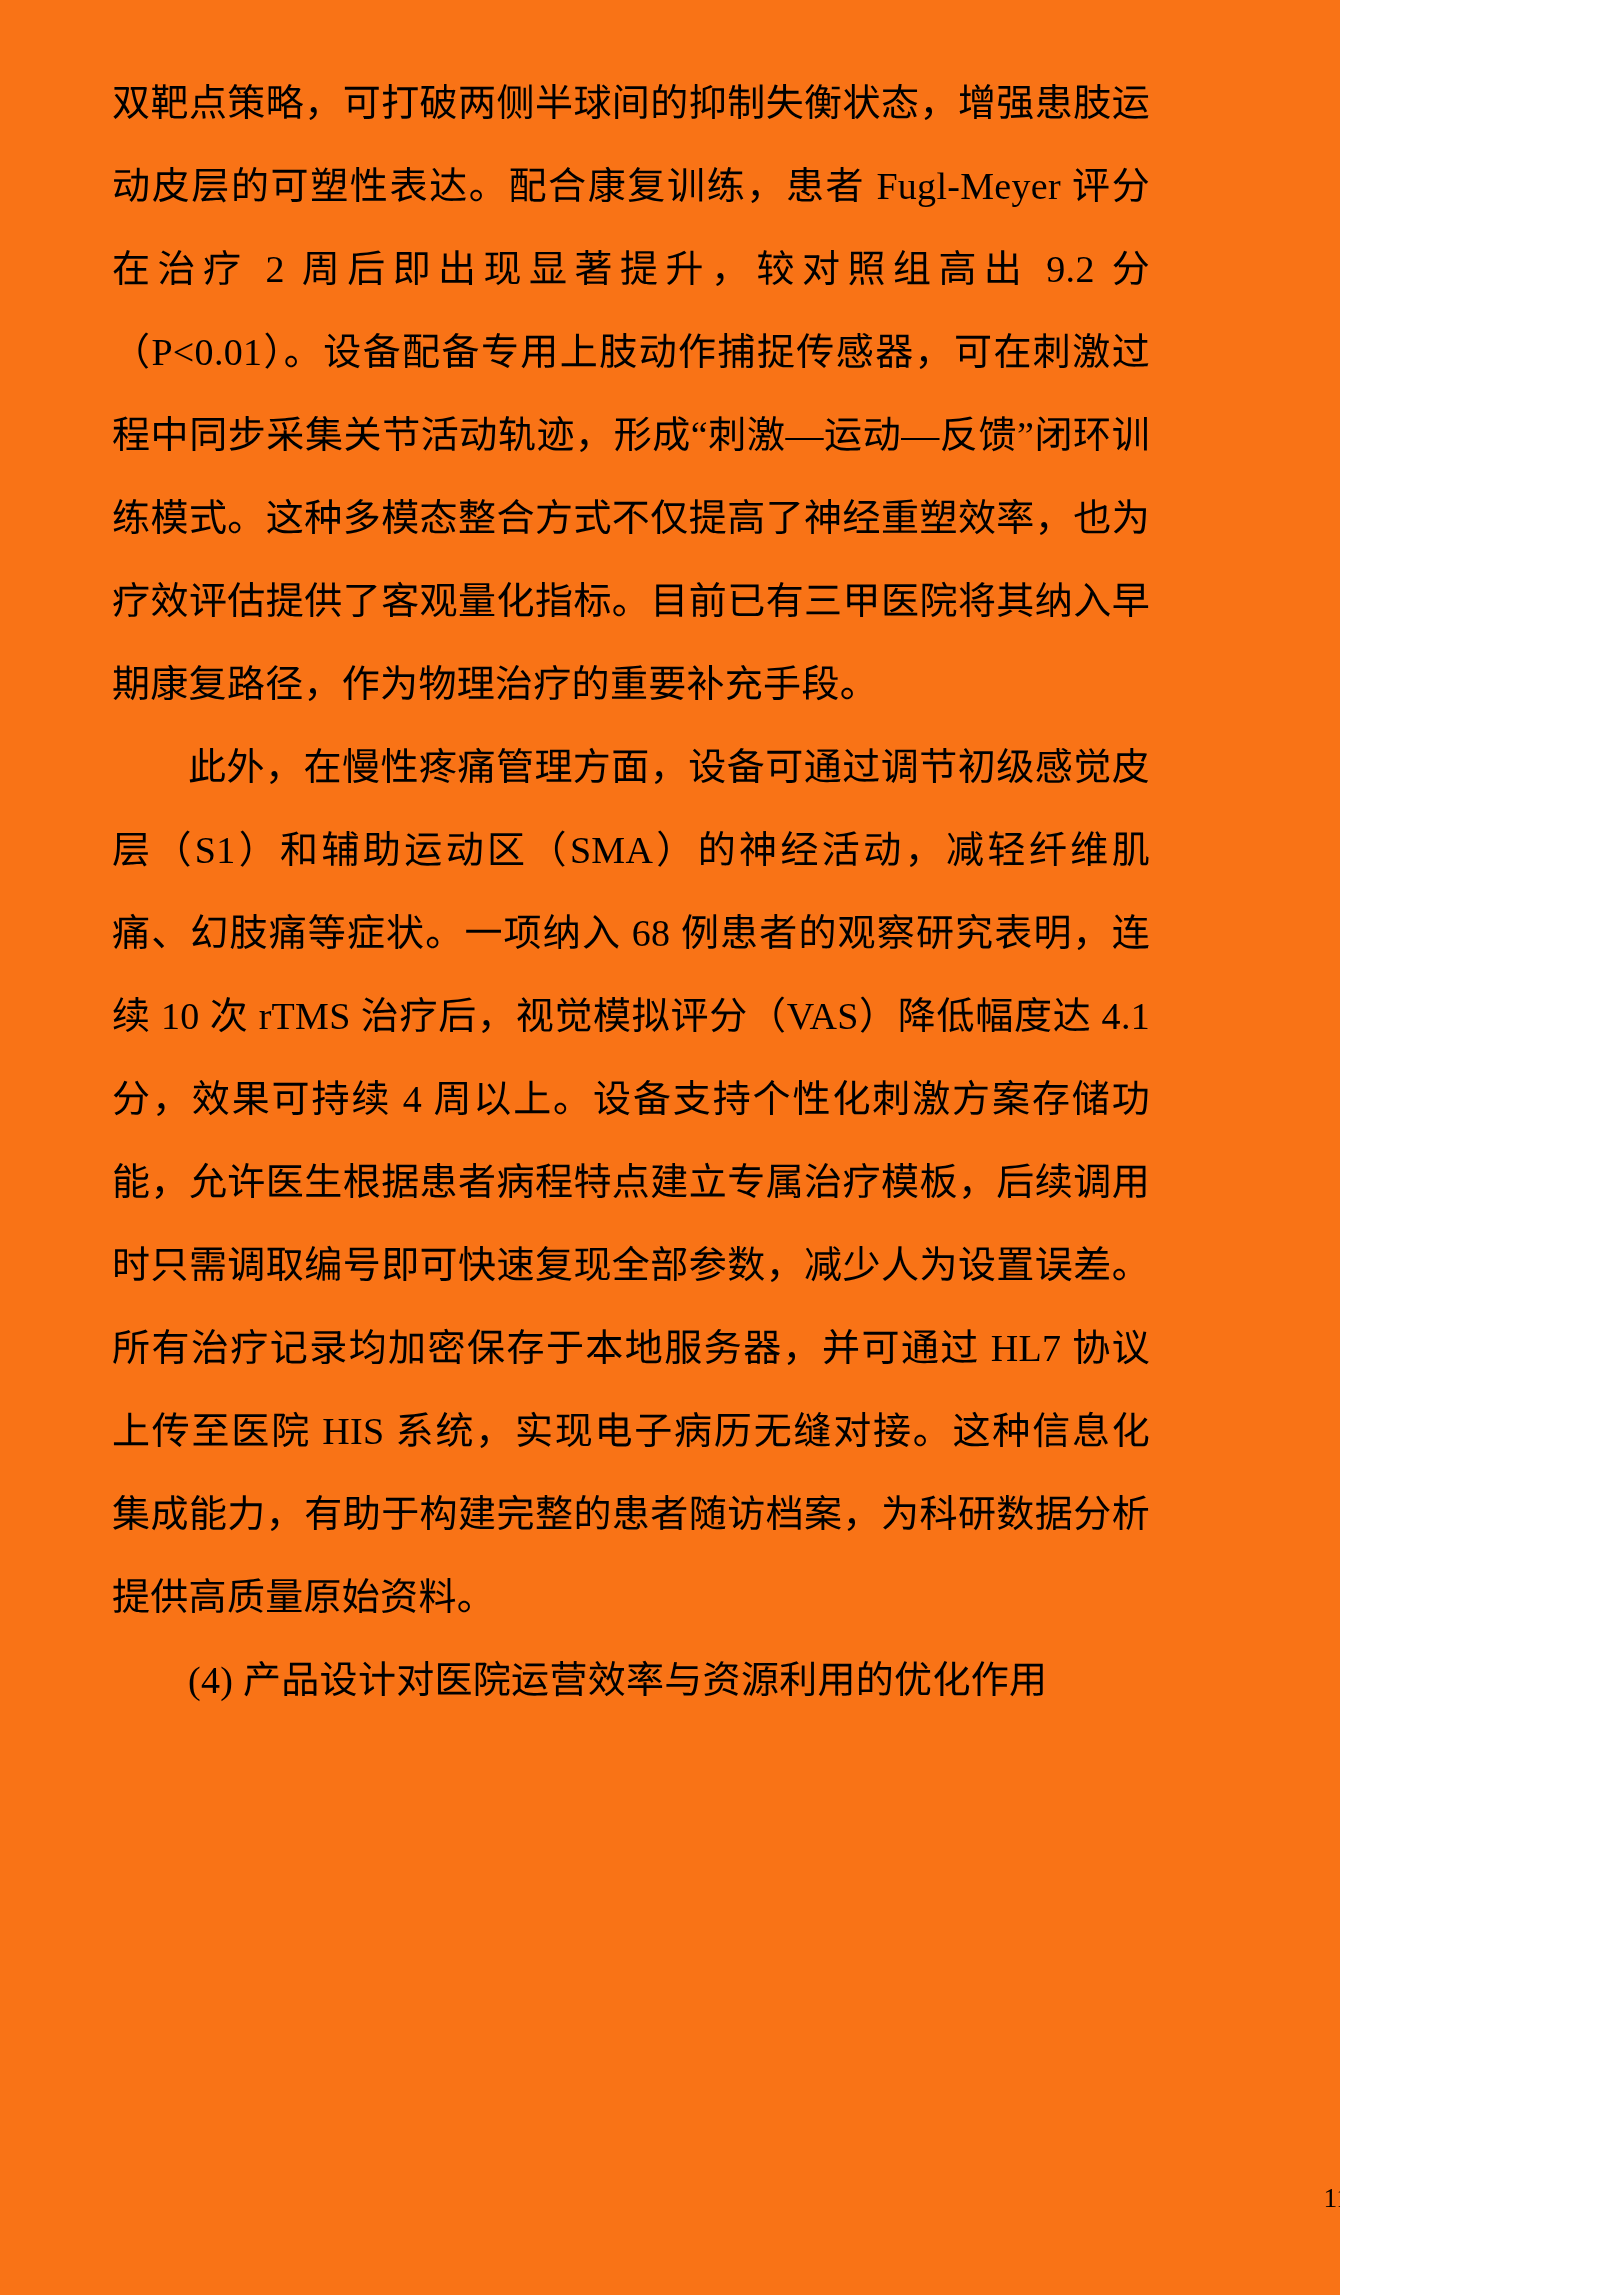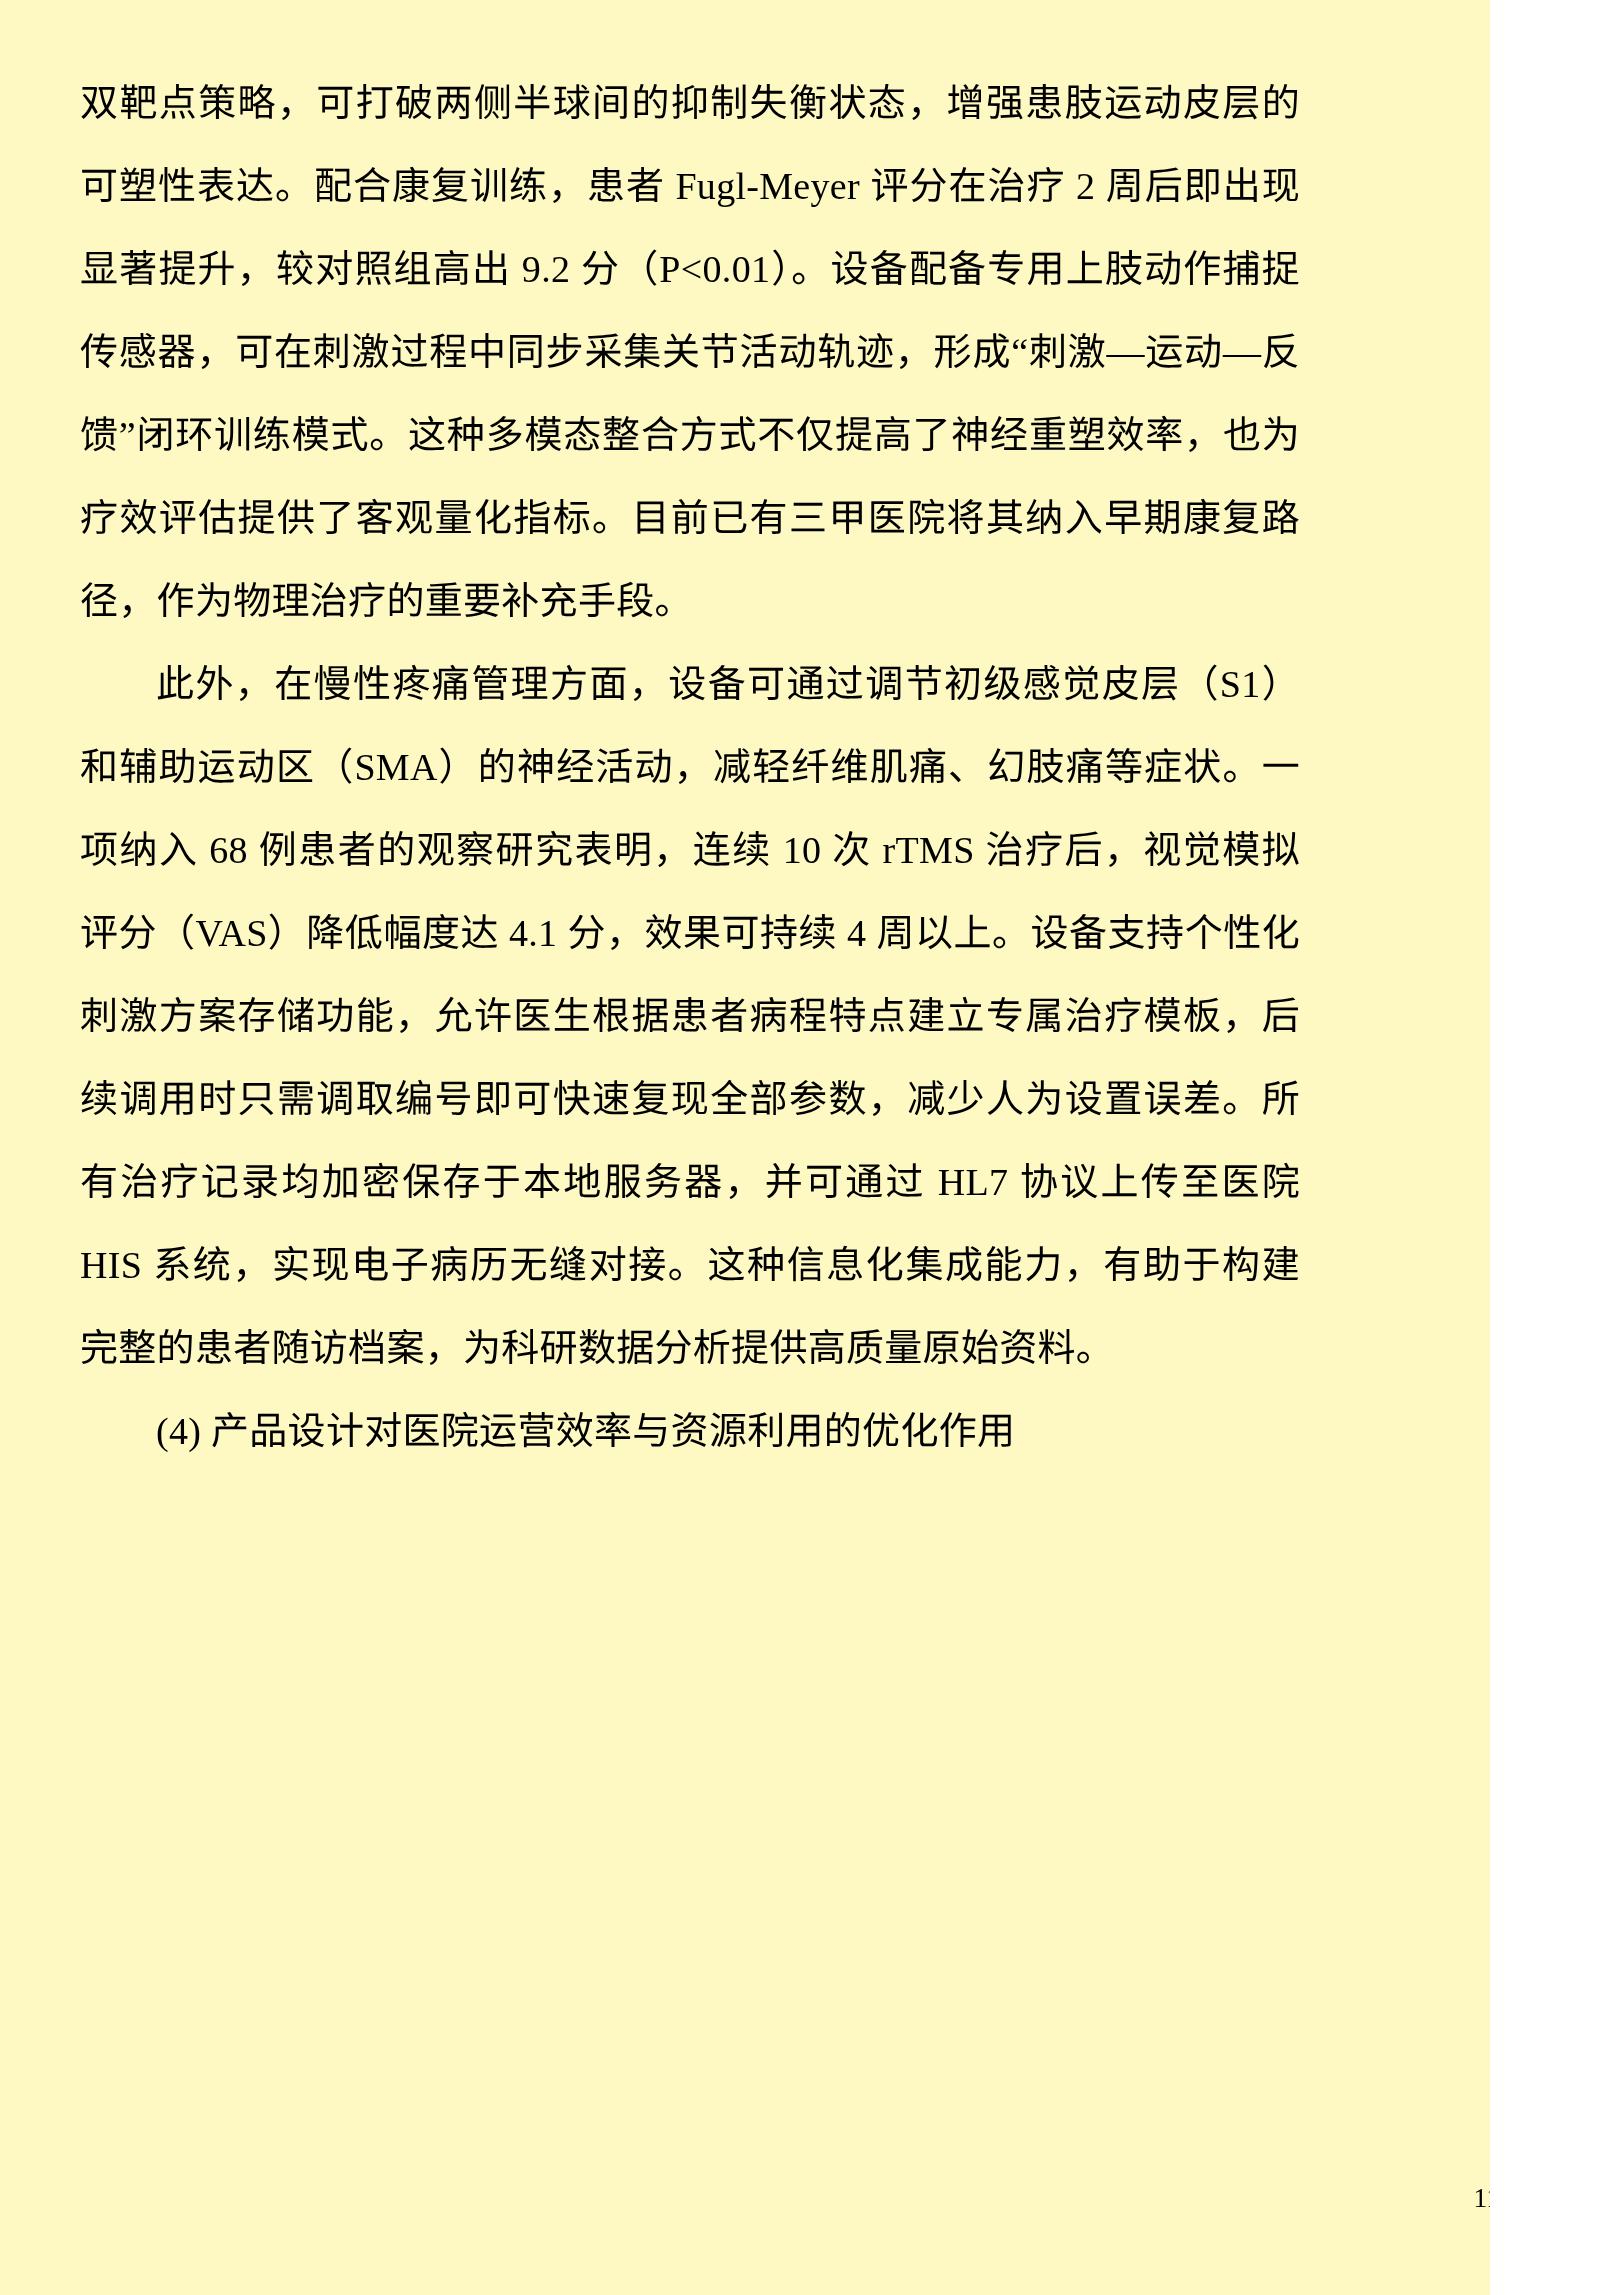--- a/index.html
+++ b/index.html
@@ -2,25 +2,25 @@
 <html lang="zh-CN" style="font-size:10.5px"><head>
 <meta charset="utf-8">
 <style>
   html, body {
     margin: 0;
     padding: 0;
     background: #ffffff;
   }
   .page {
     position: relative;
-    width: 1490px;
+    width: 1340px;
     height: 2295px;
-    background: #fef9c3;
+    background: #f97316;
     box-sizing: border-box;
-    padding: 62px 190px 0 80px;
+    padding: 62px 190px 0 112px;
     font-family: "Liberation Serif", "DejaVu Serif", serif;
     color: #000000;
     overflow: hidden;
   }
   .doc-body p {
     margin: 0;
     font-size: 38px;
     line-height: 83px;
     text-align: justify;
     letter-spacing: 0.3px;

